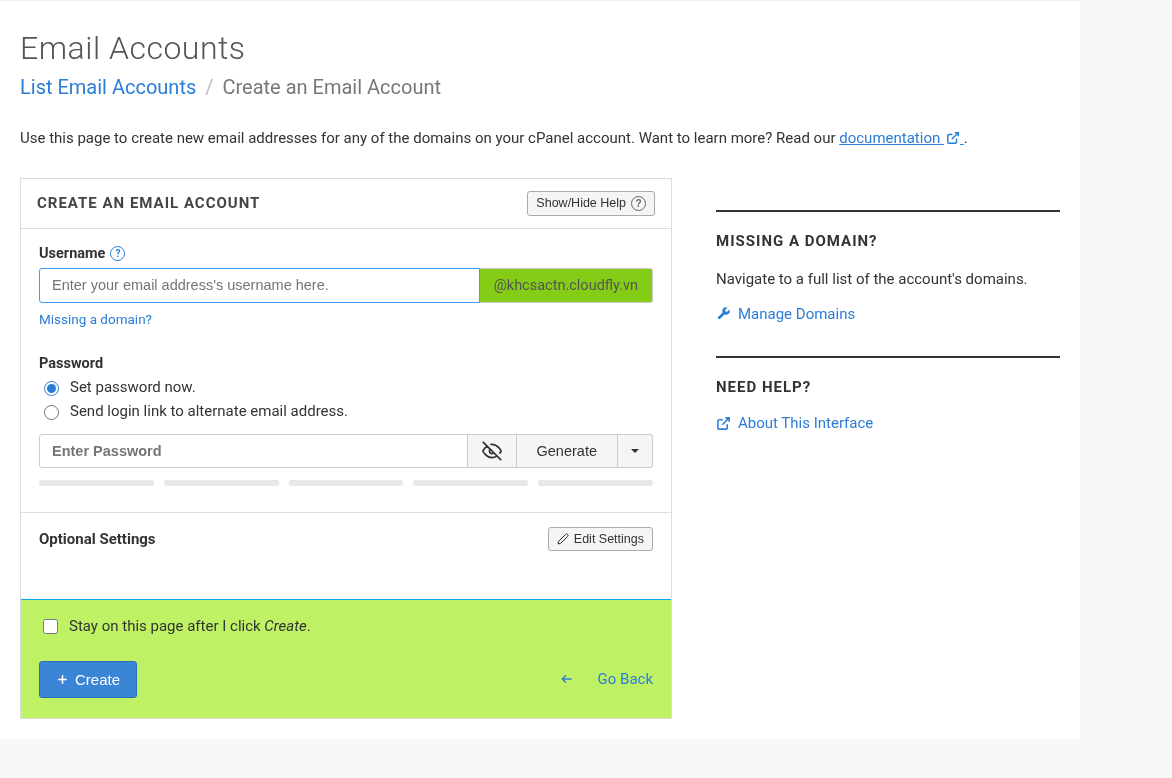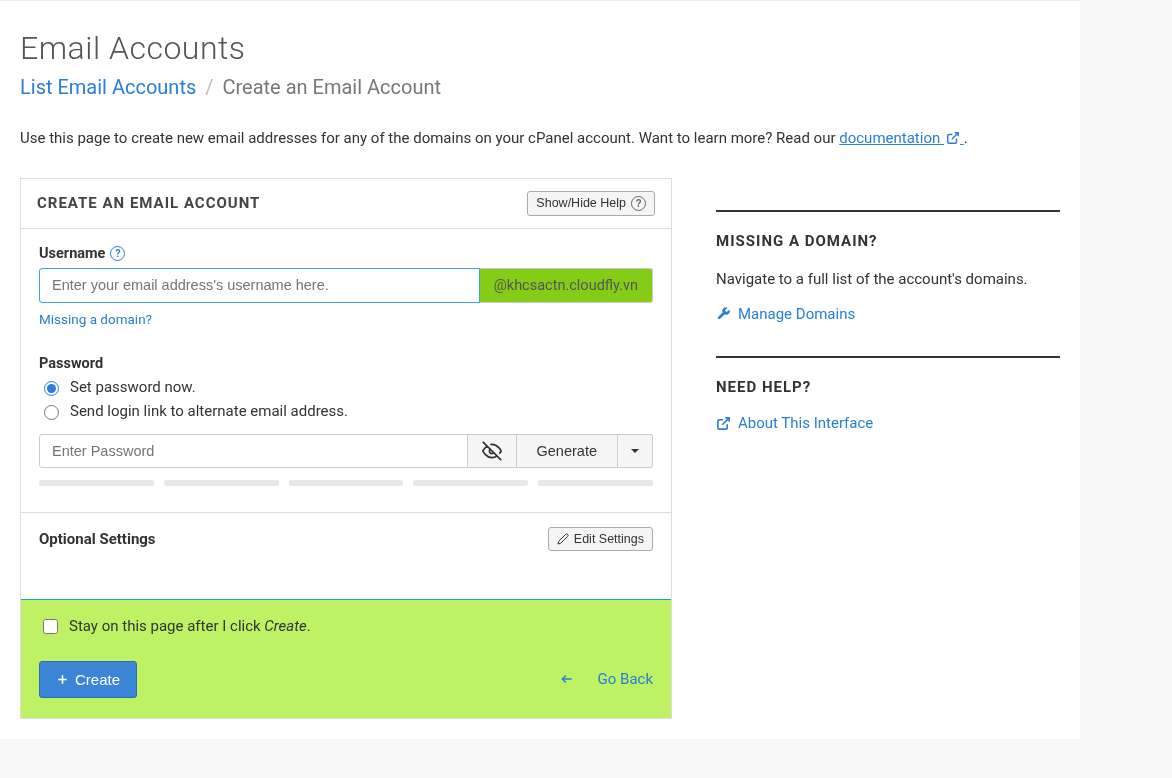--- a/index.html
+++ b/index.html
@@ -78,21 +78,21 @@
     padding: 8px 14px; color:#555; font-size:14.5px;
     border-radius: 0 3px 3px 0;
   }
   .link-sm { color:#2b7dd6; text-decoration:none; font-size:13.5px; display:inline-block; margin-top:8px; }
   .field { margin-bottom: 28px; }
   .radio-row { display:flex; align-items:center; gap:8px; margin-top: 6px; font-size:15px; color:#333; }
   .radio-row input[type=radio]{ width:15px; height:15px; accent-color:#2b7dd6; }
   .pw-group { display:flex; margin-top: 14px; }
   .pw-group input {
     flex:1; padding: 8px 12px; font-size:14.5px; border:1px solid #ccc;
-    border-radius:3px 0 0 3px; outline:none; color:#555;
+    border-radius:3px 0 0 3px; outline:none; color:#555;font-weight:bold;
   }
   .pw-btn {
     background:#f5f5f5; border:1px solid #ccc; border-left:none;
     padding:0 14px; display:flex; align-items:center; justify-content:center;
     font-size:14.5px; color:#333; cursor:pointer;
   }
   .pw-btn.last { border-radius:0 3px 3px 0; padding: 0 12px; }
   .strength-bar { display:flex; gap:10px; margin-top:12px; }
   .strength-seg { flex:1; height:6px; background:#e8e8e8; border-radius:2px; }
   .section-row {

